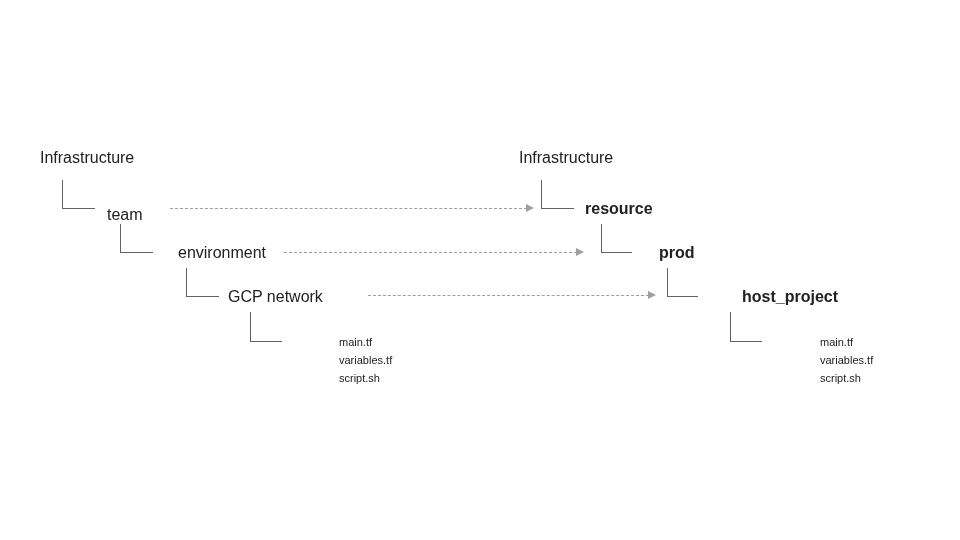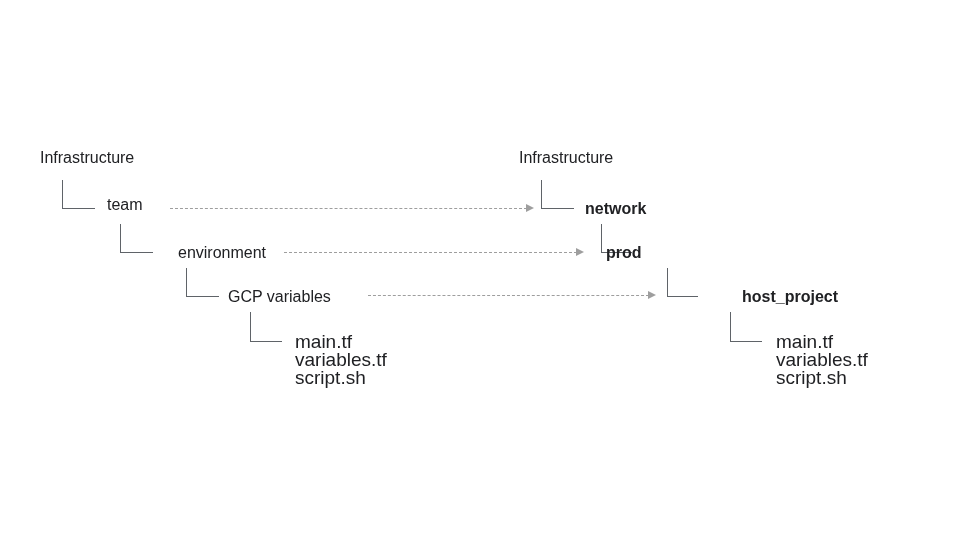--- a/index.html
+++ b/index.html
@@ -26,24 +26,25 @@
     color:var(--text);
   }
   .label.bold{font-weight:700;}
   .elbow{
     position:absolute;
     border-left:1.5px solid var(--line);
     border-bottom:1.5px solid var(--line);
   }
   .file-list{
     position:absolute;
-    font-size:19px;
+    font-size:11px;
     line-height:18px;
     white-space:nowrap;
     color:var(--text);
+    margin-left:44px;
   }
   .arrow{position:absolute;height:9px;}
   .arrow-line{
     position:absolute;
     left:0;right:7px;top:4px;
     border-top:1.4px dashed var(--arrow);
   }
   .arrow-head{
     position:absolute;
     right:0;top:0;
@@ -55,27 +56,27 @@
 </style>
 </head>
 <body>
 
 <div class="canvas">
 
   <div class="tree">
     <div class="label" style="left:40px;top:148px">Infrastructure</div>
 
     <div class="elbow" style="left:62px;top:180px;width:32px;height:28px"></div>
-    <div class="label" style="left:107px;top:195px">team</div>
+    <div class="label" style="left:107px;top:205px">team</div>
 
     <div class="elbow" style="left:120px;top:224px;width:32px;height:28px"></div>
     <div class="label" style="left:178px;top:243px">environment</div>
 
     <div class="elbow" style="left:186px;top:268px;width:32px;height:28px"></div>
-    <div class="label" style="left:228px;top:287px">GCP variables</div>
+    <div class="label" style="left:228px;top:287px">GCP network</div>
 
     <div class="elbow" style="left:250px;top:312px;width:31px;height:29px"></div>
     <div class="file-list" style="left:295px;top:333px">
       <div>main.tf</div>
       <div>variables.tf</div>
       <div>script.sh</div>
     </div>
   </div>
 
   <div class="arrow" style="left:170px;top:204px;width:364px">
@@ -88,24 +89,24 @@
   </div>
   <div class="arrow" style="left:368px;top:291px;width:288px">
     <div class="arrow-line"></div>
     <div class="arrow-head"></div>
   </div>
 
   <div class="tree">
     <div class="label" style="left:519px;top:148px">Infrastructure</div>
 
     <div class="elbow" style="left:541px;top:180px;width:32px;height:28px"></div>
-    <div class="label bold" style="left:585px;top:199px">network</div>
+    <div class="label bold" style="left:585px;top:199px">resource</div>
 
     <div class="elbow" style="left:601px;top:224px;width:30px;height:28px"></div>
-    <div class="label bold" style="left:606px;top:243px">prod</div>
+    <div class="label bold" style="left:659px;top:243px">prod</div>
 
     <div class="elbow" style="left:667px;top:268px;width:30px;height:28px"></div>
     <div class="label bold" style="left:742px;top:287px">host_project</div>
 
     <div class="elbow" style="left:730px;top:312px;width:31px;height:29px"></div>
     <div class="file-list" style="left:776px;top:333px">
       <div>main.tf</div>
       <div>variables.tf</div>
       <div>script.sh</div>
     </div>

